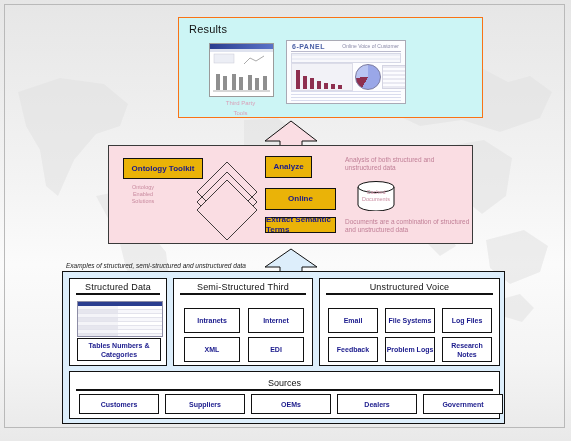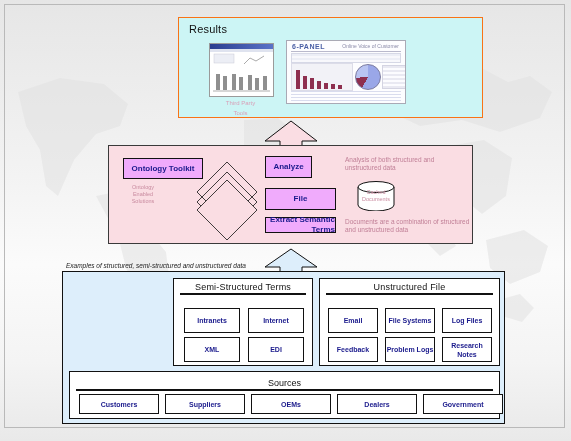--- a/index.html
+++ b/index.html
@@ -52,23 +52,23 @@
 
   
   .arrow{position:absolute;}
 
   
   .process-box{
     position:absolute;left:108px;top:145px;width:365px;height:99px;
     background:#fadde3;border:1px solid #3a3a3a;box-sizing:border-box;
   }
   .pbox{
-    position:absolute;background:#f0abfc;border:1px solid #111;box-sizing:border-box;
+    position:absolute;background:#eab308;border:1px solid #111;box-sizing:border-box;
     color:#1a1a8c;font-weight:bold;font-size:8px;
-    display:flex;align-items:center;justify-content:center;text-align:right;line-height:10px;
+    display:flex;align-items:center;justify-content:center;text-align:left;line-height:10px;
   }
   #ontology-toolkit{left:14px;top:12px;width:80px;height:21px;}
   #analyze-box{left:156px;top:10px;width:47px;height:22px;}
   #index-box{left:156px;top:42px;width:71px;height:22px;}
   #extract-box{left:156px;top:71px;width:71px;height:16px;}
   .diamond-stack{position:absolute;left:85px;top:14px;width:66px;height:82px;}
   .dia-txt{
     position:absolute;left:14px;top:38px;width:40px;text-align:center;
     font-size:5.5px;color:#c98ba0;line-height:7px;
   }
@@ -192,21 +192,21 @@
     <polygon points="33,12 63,42 33,72 3,42" fill="none" stroke="#111" stroke-width="0.8"></polygon>
     <polygon points="33,20 63,50 33,80 3,50" fill="#fadde3" stroke="#111" stroke-width="0.8"></polygon>
   </svg>
   <div class="dia-txt">
     <div>Ontology</div>
     <div>Enabled</div>
     <div>Solutions</div>
   </div>
 
   <div class="pbox" id="analyze-box">Analyze</div>
-  <div class="pbox" id="index-box">File</div>
+  <div class="pbox" id="index-box">Online</div>
   <div class="pbox" id="extract-box">Extract Semantic Terms</div>
 
   <div class="desc" id="desc-analysis">Analysis of both structured and unstructured data</div>
 
   <svg class="cyl" viewBox="0 0 38 30">
     <path d="M1 6 L1 24 A18 6 0 0 0 37 24 L37 6" fill="#ffffff" stroke="#111" stroke-width="1"></path>
     <ellipse cx="19" cy="6" rx="18" ry="5.5" fill="#ffffff" stroke="#111" stroke-width="1"></ellipse>
   </svg>
   <div class="cyl-txt">
     <div>Cached</div>
@@ -217,32 +217,49 @@
 </div>
 
 <svg class="arrow" style="left:262px;top:248px;" width="58" height="25" viewBox="0 0 58 25">
   <polygon points="29,1 55,19 40,19 40,24 18,24 18,19 3,19" fill="#ddeefb" stroke="#111" stroke-width="1"></polygon>
 </svg>
 
 <div class="caption">Examples of structured, semi-structured and unstructured data</div>
 
 <div class="data-box">
 
+  <div class="sect" id="sect-structured">
+    <div class="sect-title">Structured Data</div>
+    <div class="sect-rule"></div>
+    <div class="tbl-shot">
+      <div class="tbl-head"></div>
+      <div class="tbl-row"></div>
+      <div class="tbl-row alt"></div>
+      <div class="tbl-row"></div>
+      <div class="tbl-row alt"></div>
+      <div class="tbl-row"></div>
+      <div class="tbl-row alt"></div>
+      <div class="tbl-row"></div>
+      <div class="tbl-row alt"></div>
+
+    </div>
+    <div class="cell" style="left:7px;top:59px;width:84px;height:23px;">Tables Numbers &amp; Categories</div>
+  </div>
 
   <div class="sect" id="sect-semi">
-    <div class="sect-title">Semi-Structured Terms</div>
+    <div class="sect-title">Semi-Structured Third</div>
     <div class="sect-rule"></div>
     <div class="cell" style="left:10px;top:29px;width:56px;height:25px;">Intranets</div>
     <div class="cell" style="left:74px;top:29px;width:56px;height:25px;">Internet</div>
     <div class="cell" style="left:10px;top:58px;width:56px;height:25px;">XML</div>
     <div class="cell" style="left:74px;top:58px;width:56px;height:25px;">EDI</div>
   </div>
 
   <div class="sect" id="sect-unstructured">
-    <div class="sect-title">Unstructured File</div>
+    <div class="sect-title">Unstructured Voice</div>
     <div class="sect-rule"></div>
     <div class="cell" style="left:8px;top:29px;width:50px;height:25px;">Email</div>
     <div class="cell" style="left:65px;top:29px;width:50px;height:25px;">File Systems</div>
     <div class="cell" style="left:122px;top:29px;width:50px;height:25px;">Log Files</div>
     <div class="cell" style="left:8px;top:58px;width:50px;height:25px;">Feedback</div>
     <div class="cell" style="left:65px;top:58px;width:50px;height:25px;">Problem Logs</div>
     <div class="cell" style="left:122px;top:58px;width:50px;height:25px;">Research Notes</div>
   </div>
 
   <div class="sect" id="sect-sources">

